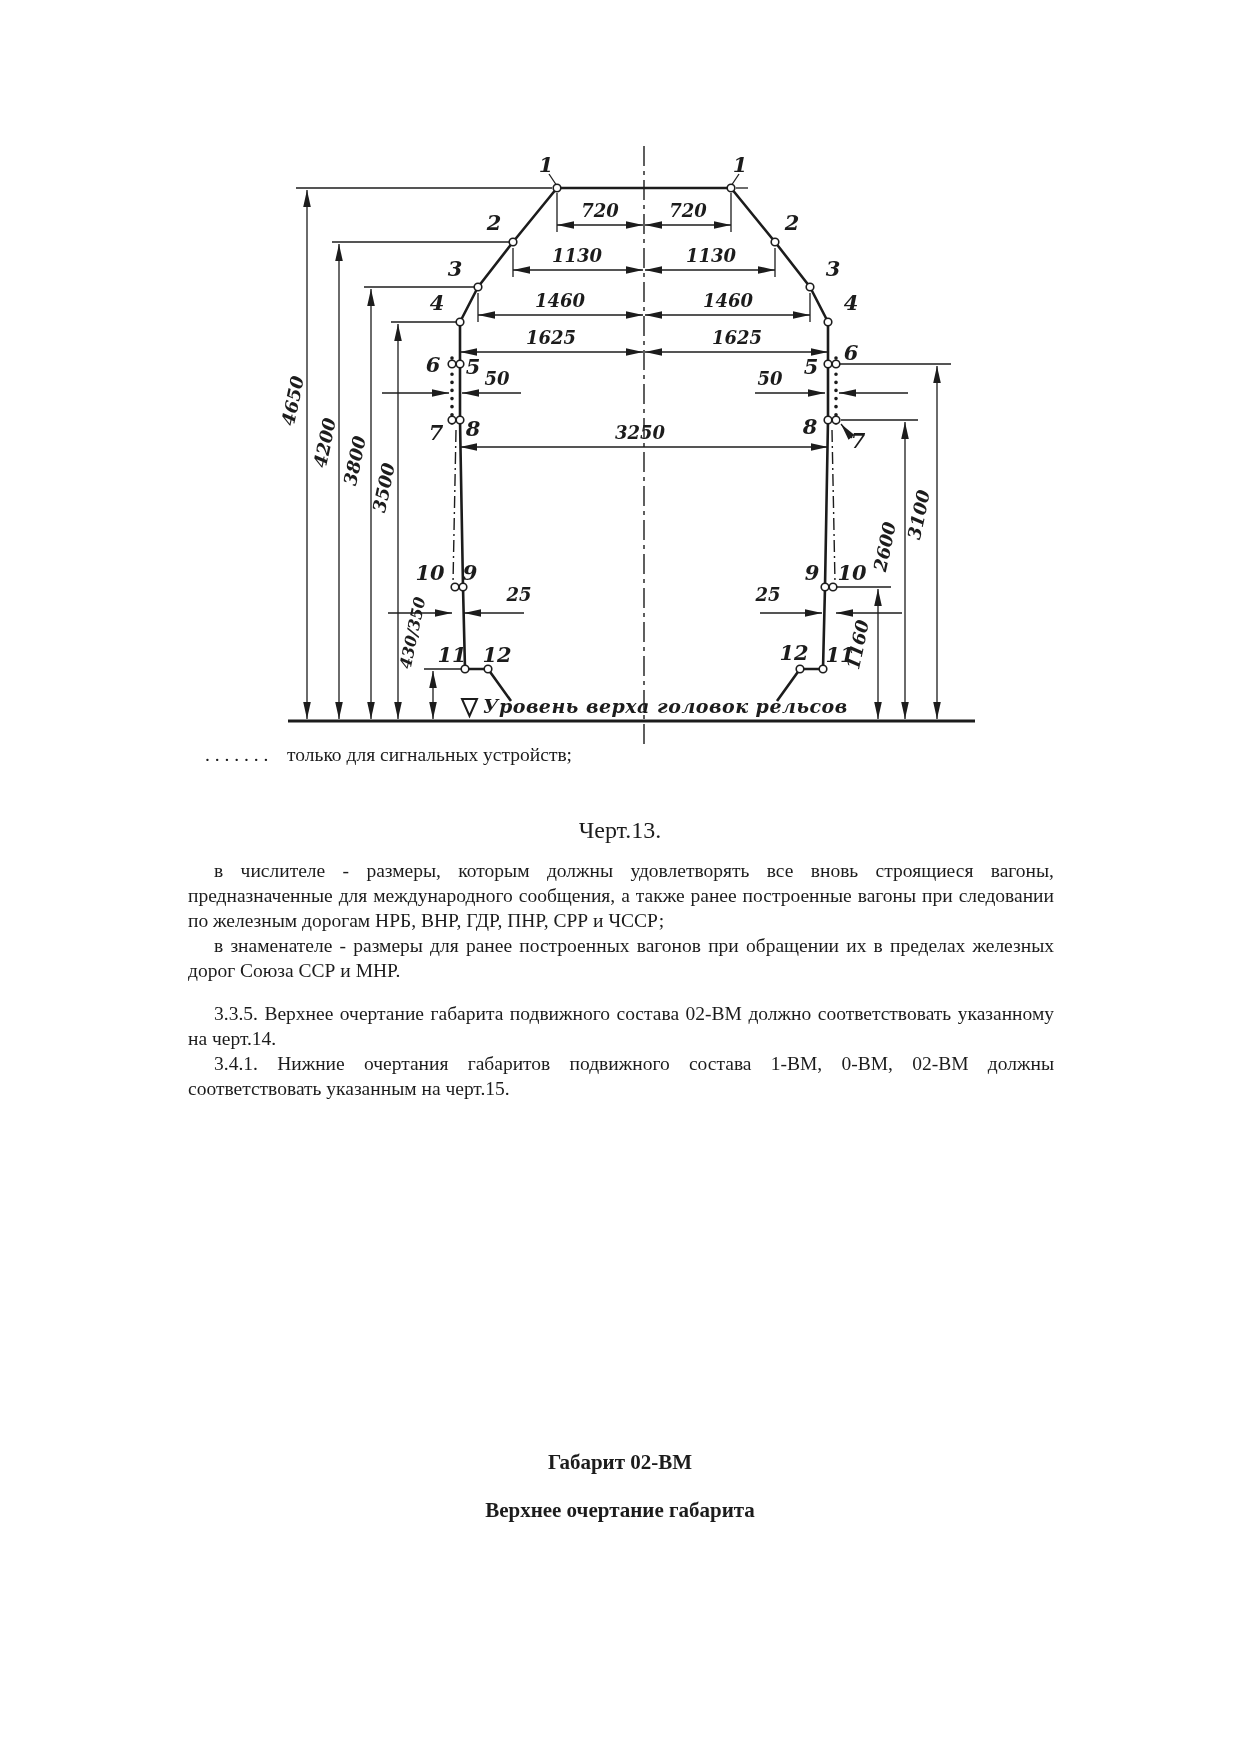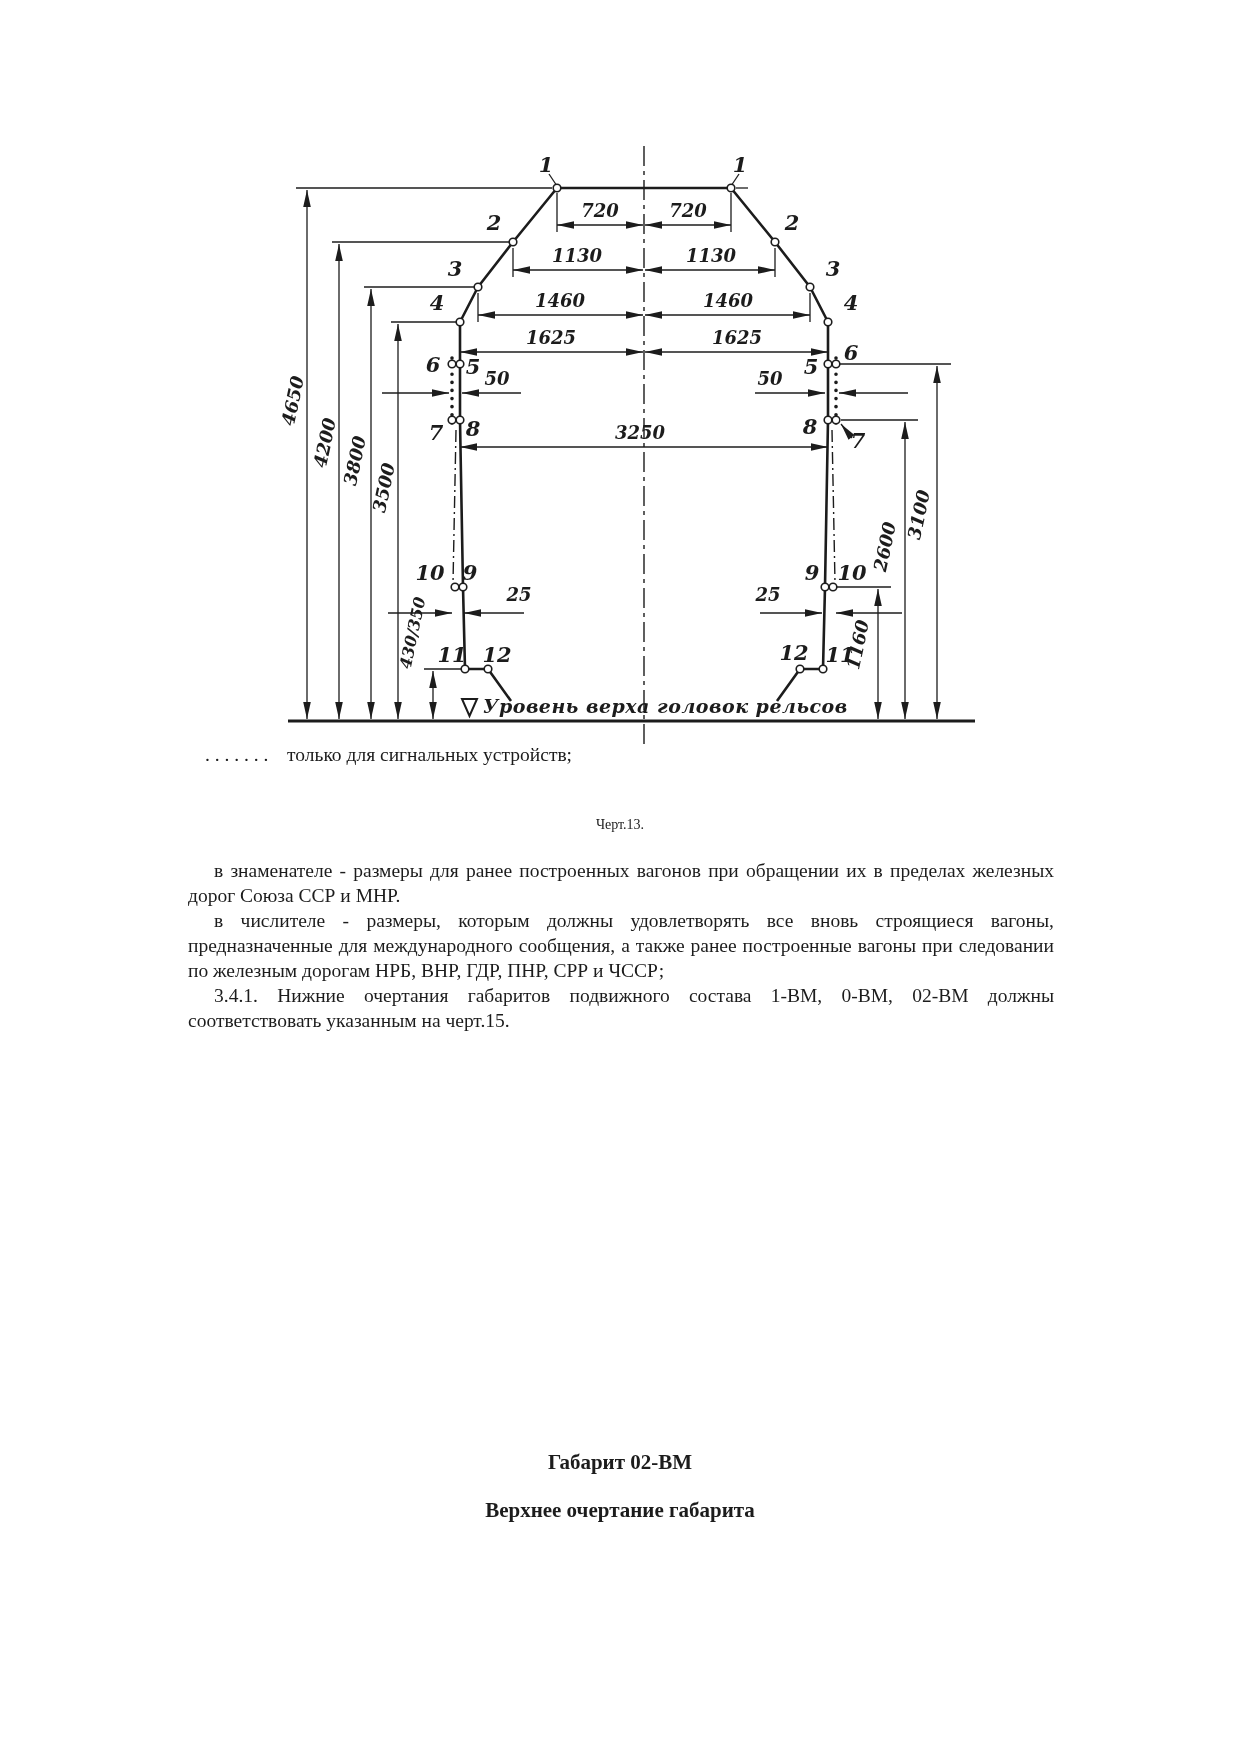--- a/index.html
+++ b/index.html
@@ -6,21 +6,21 @@
   #page{position:relative;width:1240px;height:1755px;background:#ffffff;margin:0 auto;
         font-family:"Liberation Serif", serif;color:#1c1c1c;overflow:hidden;}
   #fig{position:absolute;left:0;top:0;width:1240px;height:800px;}
   svg text{fill:#1c1c1c;}
   .dim{font:italic bold 18px "DejaVu Serif", serif;}
   .dimsm{font:italic bold 16px "DejaVu Serif", serif;}
   .pt{font:italic bold 21px "DejaVu Serif", serif;}
   .raillbl{font:italic bold 19px "DejaVu Serif", serif;letter-spacing:.5px;}
   .legendrow{position:absolute;font-size:19.5px;white-space:nowrap;}
   .sym{display:inline-block;width:82px;}
-  .caption{position:absolute;left:0;top:817px;width:1240px;text-align:center;font-size:14px;}
+  .caption{position:absolute;left:0;top:817px;width:1240px;text-align:center;font-size:24px;}
   #body-text{position:absolute;left:188px;top:858px;width:866px;font-size:19.5px;line-height:25px;}
   #body-text p{margin:0;text-indent:26px;}
   .just{text-align:justify;text-align-last:left;}
   .gap-top{margin-top:18px !important;}
   .heading{position:absolute;left:0;width:1240px;text-align:center;font-weight:bold;font-size:21px;}
 </style>
 </head>
 <body>
 
 <div id="page">
@@ -193,21 +193,22 @@
     <text class="raillbl" x="483" y="713">Уровень верха головок рельсов</text>
   </svg>
 
   <div class="legendrow" style="left:205px;top:744px;">
     <span class="sym">. . . . . . .</span><span>только для сигнальных устройств;</span>
   </div>
 
   <div class="caption">Черт.13.</div>
 
   <div id="body-text">
+    <p class="just">в числителе - размеры, которым должны удовлетворять все вновь строящиеся вагоны, предназначенные для международного сообщения, а также ранее построенные вагоны при следовании по железным дорогам НРБ, ВНР, ГДР, ПНР, СРР и ЧССР;</p>
     <p class="just">в знаменателе - размеры для ранее построенных вагонов при обращении их в пределах железных дорог Союза ССР и МНР.</p>
-    <p class="just">в числителе - размеры, которым должны удовлетворять все вновь строящиеся вагоны, предназначенные для международного сообщения, а также ранее построенные вагоны при следовании по железным дорогам НРБ, ВНР, ГДР, ПНР, СРР и ЧССР;</p>
+    <p class="just gap-top">3.3.5. Верхнее очертание габарита подвижного состава 02-ВМ должно соответствовать указанному на черт.14.</p>
     <p class="just">3.4.1. Нижние очертания габаритов подвижного состава 1-ВМ, 0-ВМ, 02-ВМ должны соответствовать указанным на черт.15.</p>
   </div>
 
   <div class="heading" style="top:1450px;">Габарит 02-ВМ</div>
   <div class="heading" style="top:1498px;">Верхнее очертание габарита</div>
 
 </div>
 
 </body></html>

